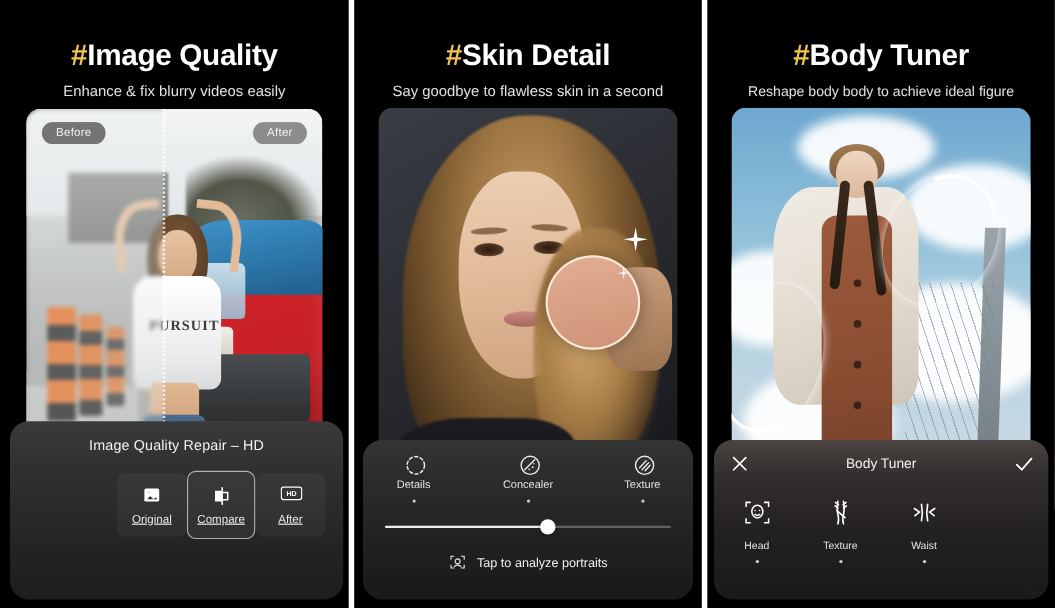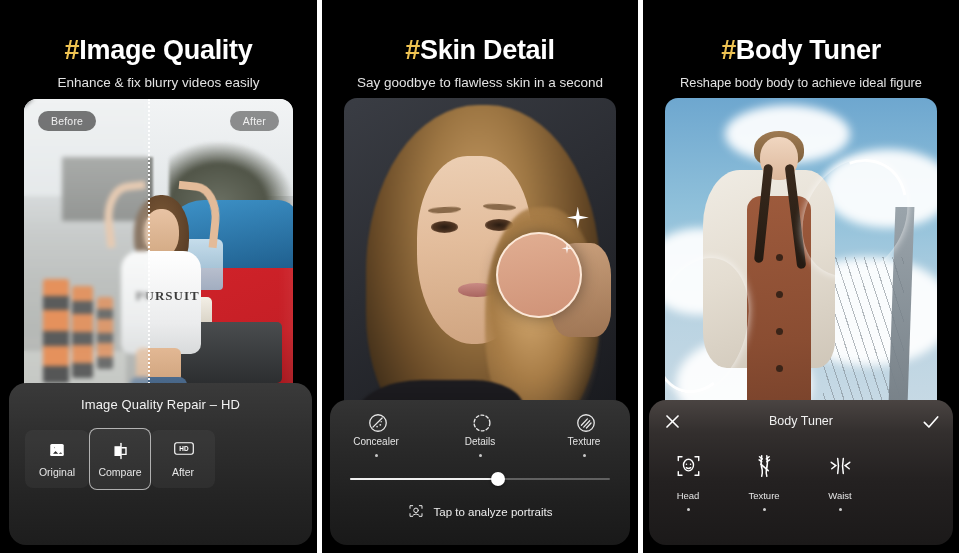--- a/index.html
+++ b/index.html
@@ -213,22 +213,22 @@
   .panel-2 .sheet { left:8px; right:8px; height:145px;
     background:linear-gradient(180deg,#343434 0%,#2a2a2a 30%,#1f1f1f 72%,#191919 100%); }
   .panel-3 .sheet { left:6px; right:6px; height:145px;
     background:linear-gradient(180deg,#4a4442 0%,#332f2e 22%,#242121 55%,#1b1919 100%); }
 
   .sheet-title {
     text-align:center; font-size:13px; color:#f2f2f2;
     padding-top:14px; letter-spacing:.15px;
   }
   
-  .btn-row { display:flex; justify-content:flex-start; align-items:center;
-    margin-top:16px; padding:0 16px; }
+  .btn-row { display:flex; justify-content:flex-end; align-items:center;
+    margin-top:16px; padding:0 16px;text-decoration:underline; }
   .qbtn { width:64px; height:58px; border-radius:8px;
     display:flex; flex-direction:column; align-items:center; justify-content:center; gap:7px;
     background:rgba(255,255,255,.045); }
   .qbtn.sel { border:1px solid rgba(255,255,255,.62); background:rgba(255,255,255,.05);
     width:62px; height:62px;}
   .qbtn .lbl { font-size:10.5px; color:#e6e6e6; }
   .ic { width:18px; height:18px; display:block; }
 
   
   .tool-row { display:flex; justify-content:center; gap:42px; margin-top:12px; }
@@ -362,39 +362,39 @@
         <div class="spark s1"></div>
         <div class="spark s2"></div>
       </div>
     </div>
 
     <div class="sheet">
       <div class="tool-row">
 
         <div class="tool">
           <span class="ic">
+            <svg width="22" height="22" viewBox="0 0 24 24" fill="none" stroke="#e8e8e8" stroke-width="1.5" stroke-dasharray="3 2.6" stroke-linecap="round">
+              <circle cx="12" cy="12" r="8.6"></circle>
+            </svg>
+          </span>
+          <span class="lbl">Details</span>
+          <span class="dot"></span>
+        </div>
+
+        <div class="tool">
+          <span class="ic">
             <svg width="22" height="22" viewBox="0 0 24 24" fill="none" stroke="#e8e8e8" stroke-width="1.4">
               <circle cx="12" cy="12" r="9"></circle>
               <path d="M6.5 16.5 L16.5 6.5" stroke-linecap="round"></path>
               <circle cx="14.5" cy="14" r="1" fill="#e8e8e8" stroke="none"></circle>
               <circle cx="11" cy="16" r="0.9" fill="#e8e8e8" stroke="none"></circle>
               <circle cx="15.5" cy="10.5" r="0.8" fill="#e8e8e8" stroke="none"></circle>
             </svg>
           </span>
           <span class="lbl">Concealer</span>
-          <span class="dot"></span>
-        </div>
-
-        <div class="tool">
-          <span class="ic">
-            <svg width="22" height="22" viewBox="0 0 24 24" fill="none" stroke="#e8e8e8" stroke-width="1.5" stroke-dasharray="3 2.6" stroke-linecap="round">
-              <circle cx="12" cy="12" r="8.6"></circle>
-            </svg>
-          </span>
-          <span class="lbl">Details</span>
           <span class="dot"></span>
         </div>
 
         <div class="tool">
           <span class="ic">
             <svg width="22" height="22" viewBox="0 0 24 24" fill="none" stroke="#e8e8e8" stroke-width="1.4" stroke-linecap="round">
               <circle cx="12" cy="12" r="9"></circle>
               <path d="M7 14.5 L13.5 7.5"></path>
               <path d="M9.5 16.5 L16 9.5"></path>
               <path d="M12.5 17.5 L17.5 12"></path>

